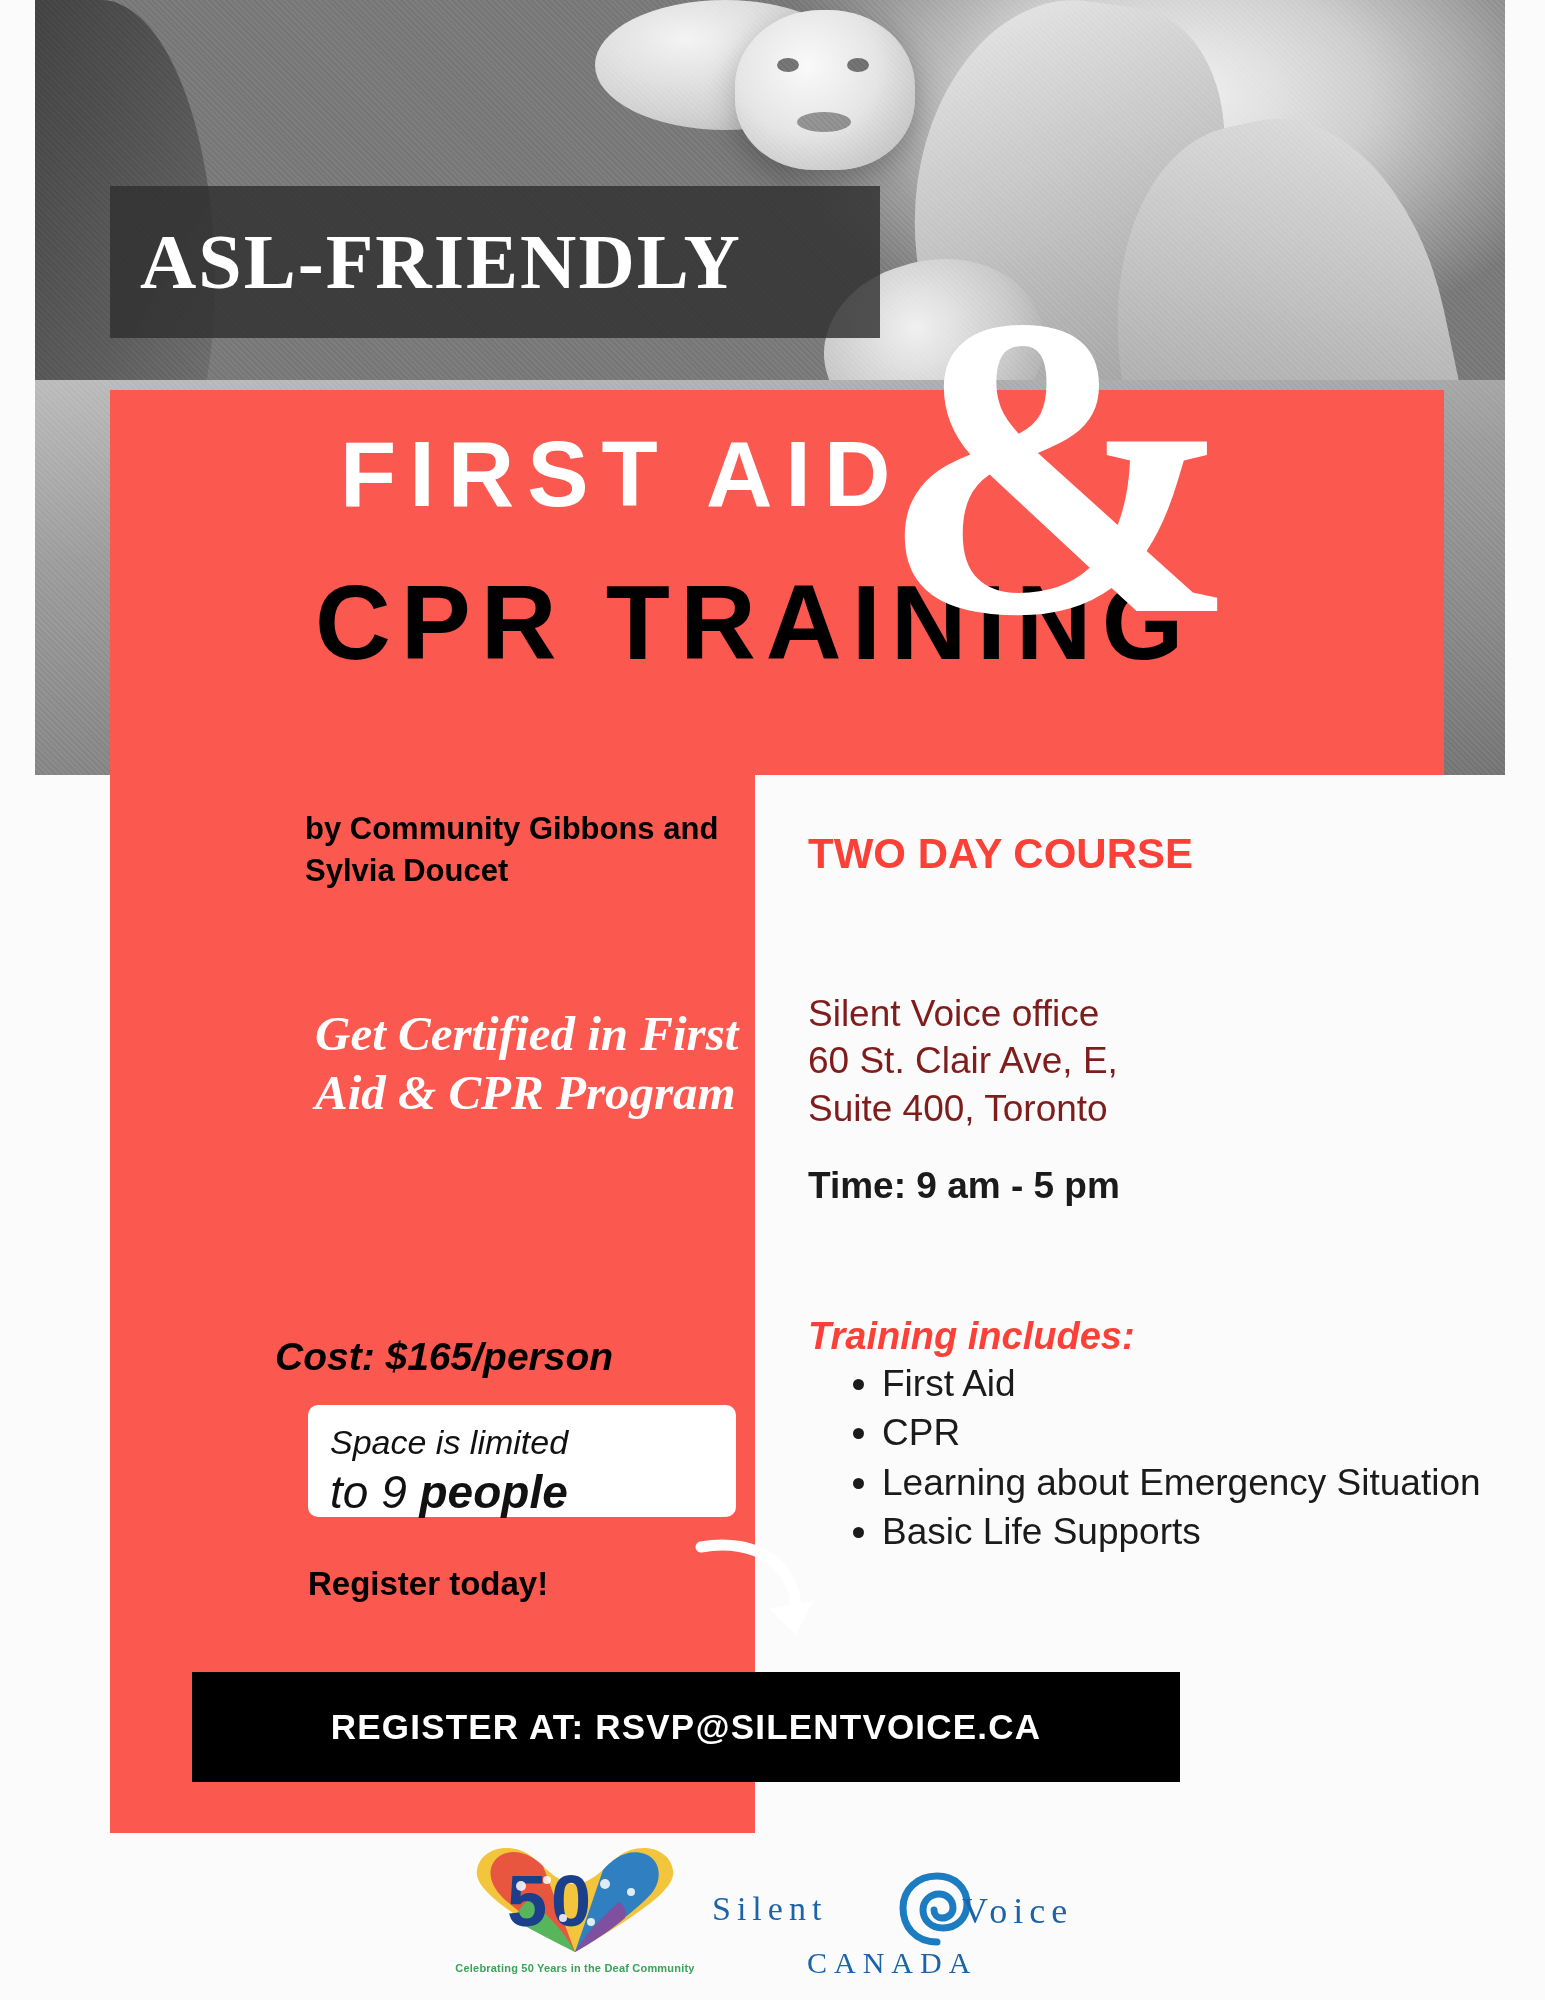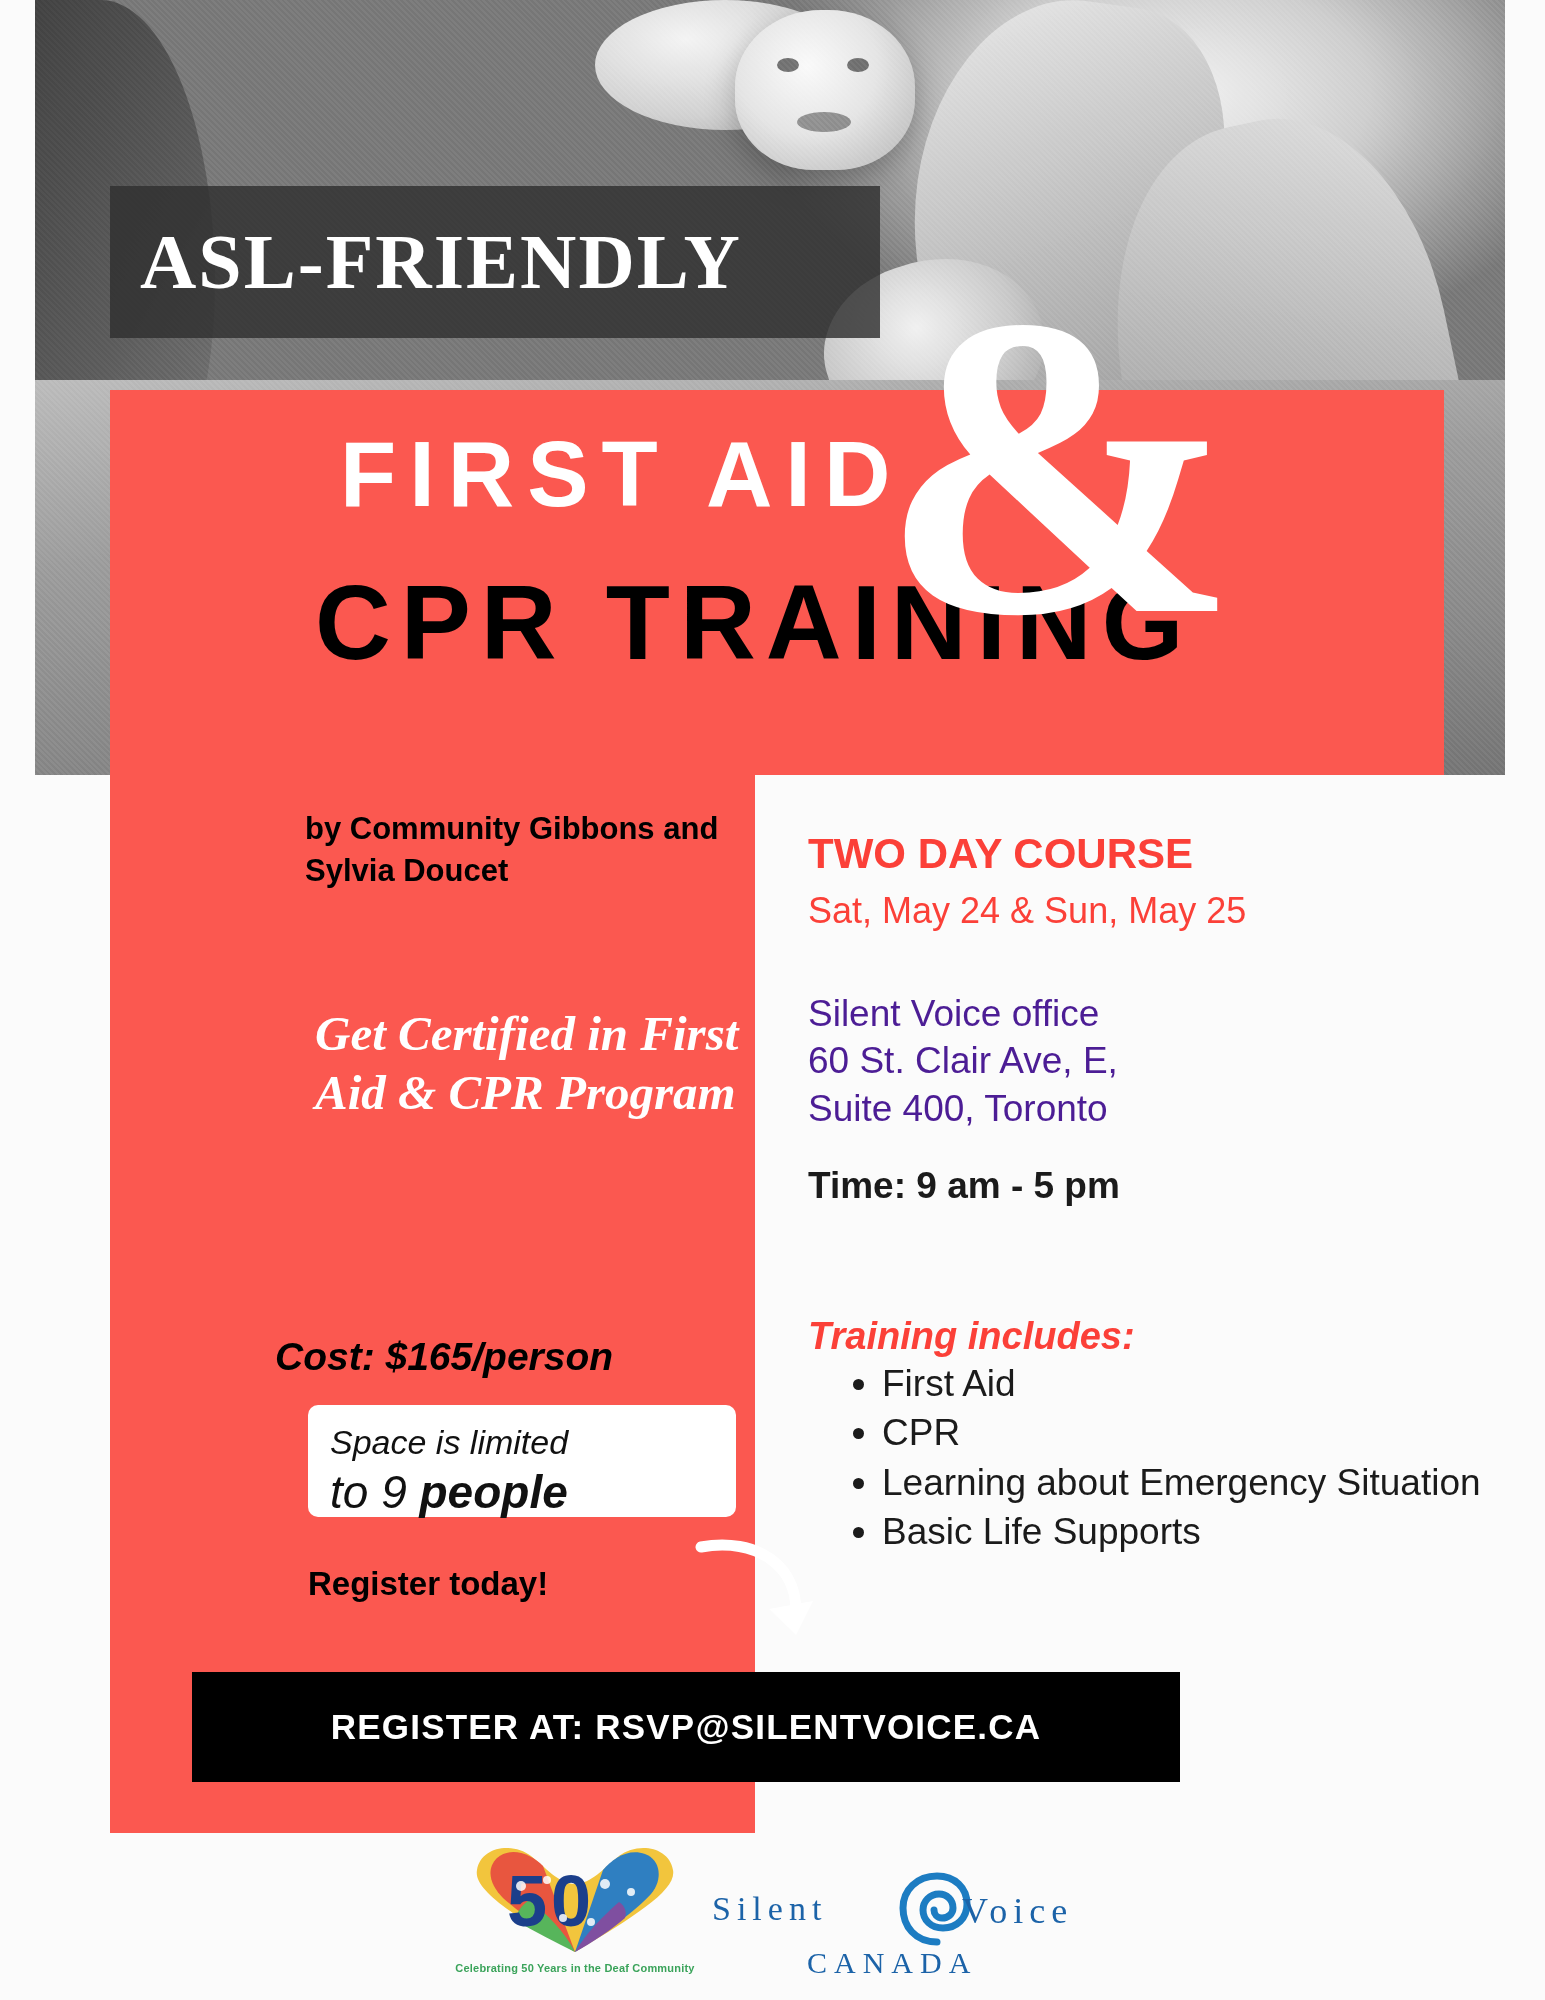--- a/index.html
+++ b/index.html
@@ -270,21 +270,21 @@
     left: 808px; top: 890px;
     font-size: 36px;
     color: #fb4038;
     white-space: nowrap;
   }
   .address {
     position: absolute;
     left: 808px; top: 990px;
     width: 600px;
     font-size: 37px;
-    color: #4c1d95;
+    color: #7f1d1d;
     line-height: 1.28;
   }
   .time {
     position: absolute;
     left: 808px; top: 1165px;
     font-size: 37px;
     font-weight: bold;
     color: #1b1b1b;
     white-space: nowrap;
   }
@@ -429,21 +429,20 @@
 
     <div class="arrow-wrap">
       <svg width="130" height="120" viewBox="0 0 130 120" xmlns="http://www.w3.org/2000/svg">
         <path d="M6 12 C 60 2, 108 30, 100 88" stroke="#ffffff" stroke-width="11" fill="none" stroke-linecap="round"></path>
         <path d="M74 74 L 101 100 L 118 66 Z" fill="#ffffff"></path>
       </svg>
     </div>
   </div>
 
   <div class="two-day">TWO DAY COURSE</div>
-  <div class="dates">Sat, May 24 &amp; Sun, May 25</div>
   <div class="address">
     <div>Silent Voice office</div>
     <div>60 St. Clair Ave, E,</div>
     <div>Suite 400, Toronto</div>
   </div>
   <div class="time">Time: 9 am - 5 pm</div>
 
   <div class="training-includes">Training includes:</div>
   <ul class="incl-list">
     <li>First Aid</li>

